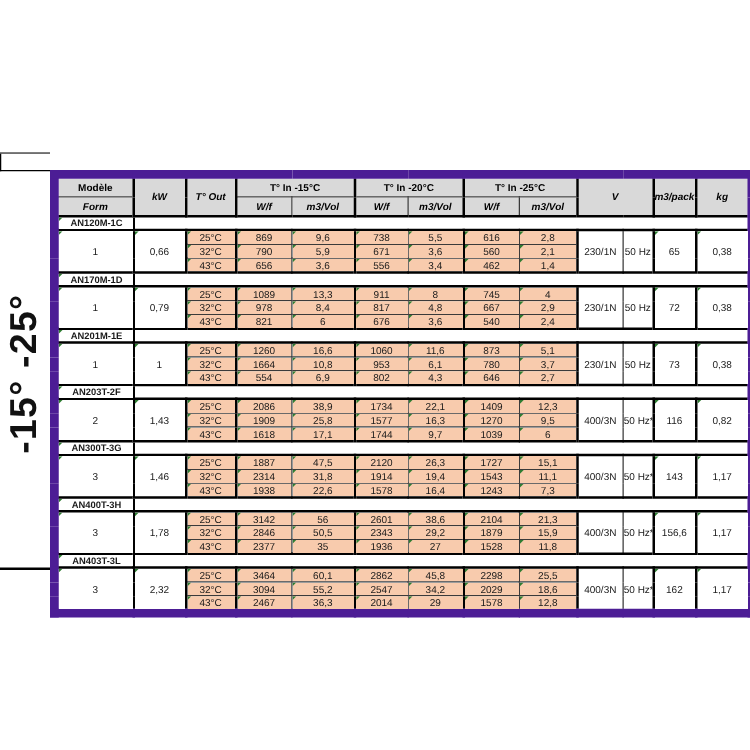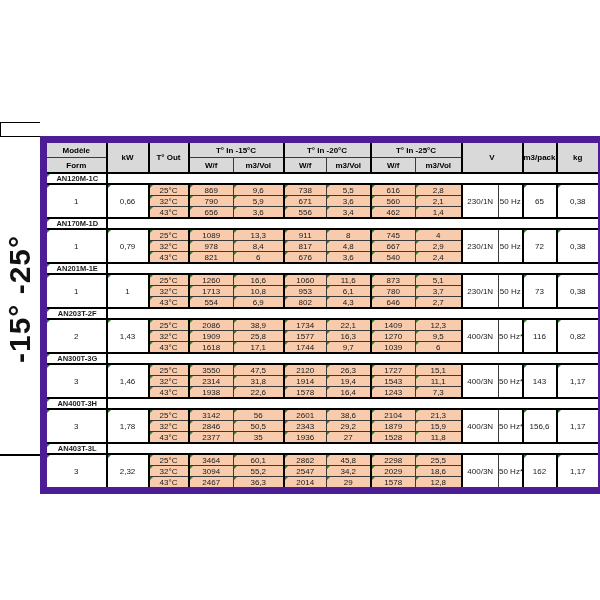--- a/index.html
+++ b/index.html
@@ -41,21 +41,21 @@
   }
   tr.model-row td{
     height:8px;border-top:2px solid #000;border-bottom:2px solid #000;background:#fff;
   }
   .model-cell{font-size:7.5px;font-weight:bold;text-align:center;padding-left:2px !important;}
   tr.data-row td{height:10px;font-size:8px;}
   .pcell{background:#f8cbad;}
   .wcell{background:#ffffff;}
   .hz{font-size:7px;}
   .r2{border-right:2px solid #000 !important;}
-  .hb{border-bottom:2px solid #000 !important;}
+  .hb{border-bottom:2px solid #000 !important;font-style:italic;}
   .ind{position:relative;}
   .ind::before{
     content:"";position:absolute;top:0;left:0;width:0;height:0;
     border-top:3.5px solid #2e7d32;border-right:3.5px solid transparent;
   }
 </style>
 </head>
 <body>
 
 <div class="canvas">
@@ -192,21 +192,21 @@
           <td class="pcell ind r2">11,6</td>
           <td class="pcell ind">873</td>
           <td class="pcell ind r2">5,1</td>
           <td class="wcell" rowspan="3">230/1N</td>
           <td class="wcell hz r2" rowspan="3">50 Hz</td>
           <td class="wcell ind r2" rowspan="3">73</td>
           <td class="wcell ind" rowspan="3">0,38</td>
         </tr>
         <tr class="data-row">
           <td class="pcell ind r2">32°C</td>
-          <td class="pcell ind">1713</td>
+          <td class="pcell ind">1664</td>
           <td class="pcell ind r2">10,8</td>
           <td class="pcell ind">953</td>
           <td class="pcell ind r2">6,1</td>
           <td class="pcell ind">780</td>
           <td class="pcell ind r2">3,7</td>
         </tr>
         <tr class="data-row">
           <td class="pcell ind r2">43°C</td>
           <td class="pcell ind">554</td>
           <td class="pcell ind r2">6,9</td>
@@ -253,21 +253,21 @@
           <td class="pcell ind r2">6</td>
         </tr>
         <tr class="model-row">
           <td class="model-cell ind r2">AN300T-3G</td>
           <td class="model-fill" colspan="12"></td>
         </tr>
         <tr class="data-row">
           <td class="wcell ind r2" rowspan="3">3</td>
           <td class="wcell ind r2" rowspan="3">1,46</td>
           <td class="pcell ind r2">25°C</td>
-          <td class="pcell ind">3550</td>
+          <td class="pcell ind">1887</td>
           <td class="pcell ind r2">47,5</td>
           <td class="pcell ind">2120</td>
           <td class="pcell ind r2">26,3</td>
           <td class="pcell ind">1727</td>
           <td class="pcell ind r2">15,1</td>
           <td class="wcell" rowspan="3">400/3N</td>
           <td class="wcell hz r2" rowspan="3">50 Hz*</td>
           <td class="wcell ind r2" rowspan="3">143</td>
           <td class="wcell ind" rowspan="3">1,17</td>
         </tr>

